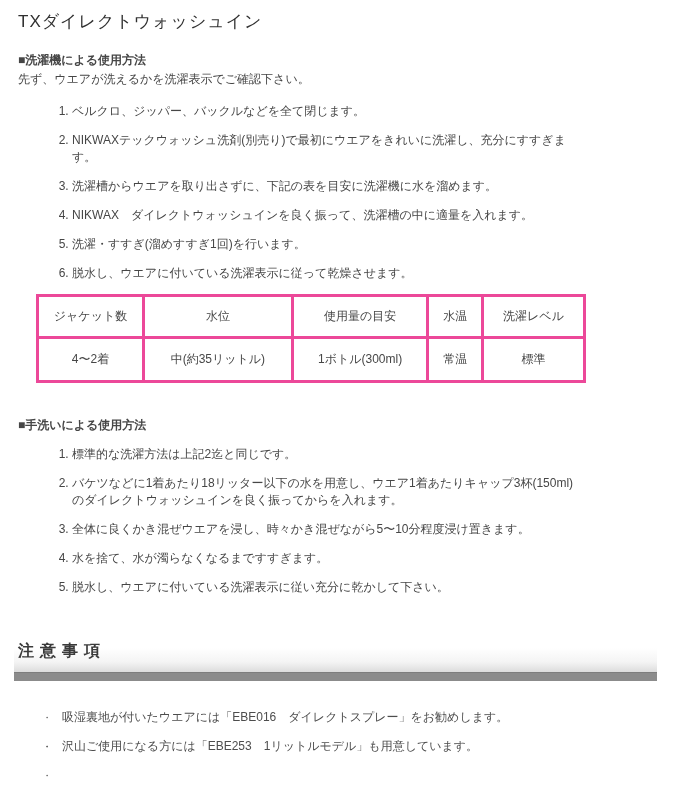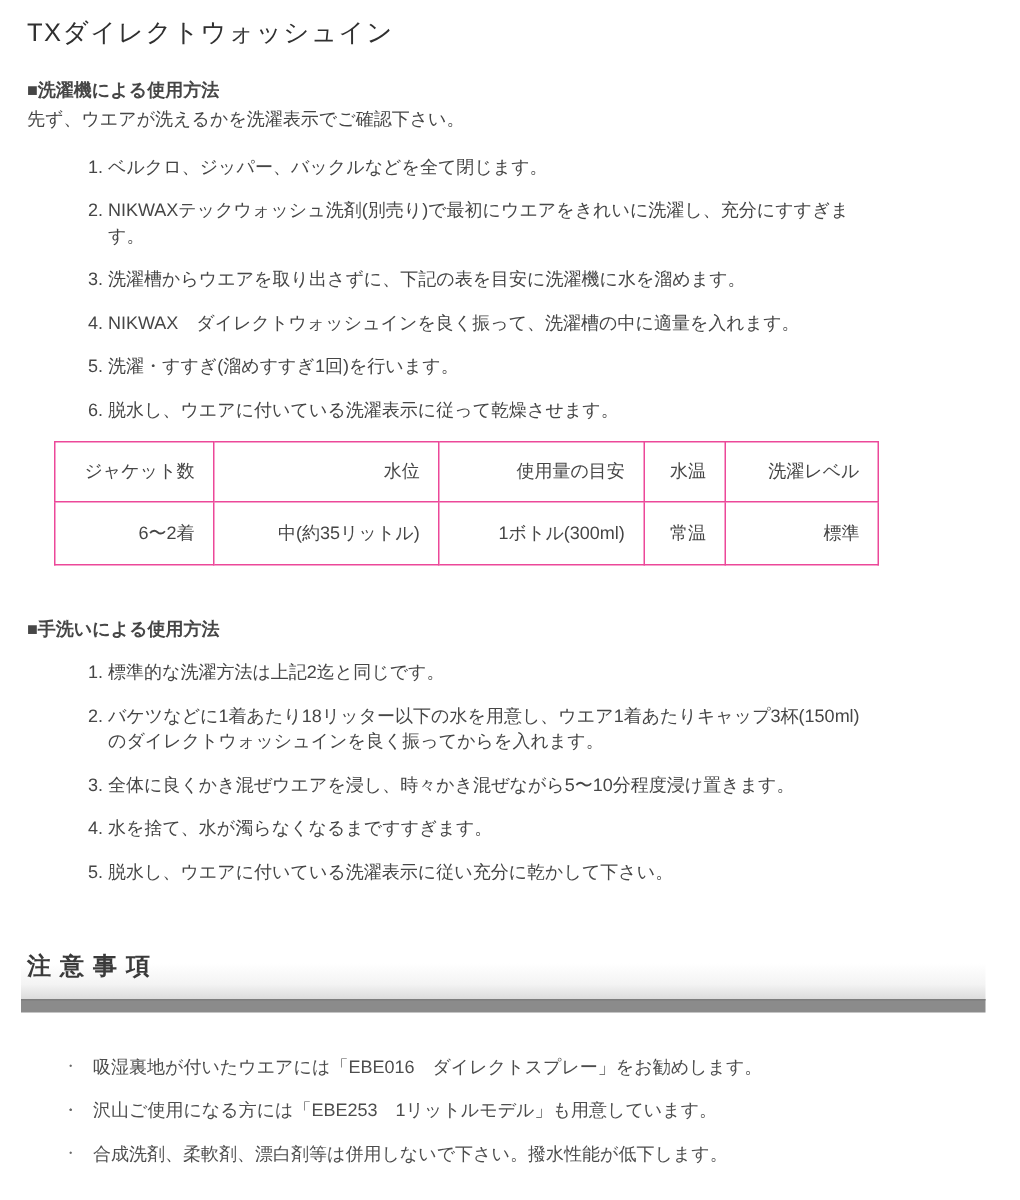--- a/index.html
+++ b/index.html
@@ -48,23 +48,23 @@
     line-height: 17px;
     max-width: 588px;
   }
   table.usage-table {
     border-collapse: collapse;
     margin: 10px 0 0 22px;
     table-layout: fixed;
   }
   table.usage-table th,
   table.usage-table td {
-    border: 1px solid #ec4899;
+    border: 3px solid #ec4899;
     font-weight: normal;
-    text-align: right;
+    text-align: center;
     font-size: 12px;
     padding: 0 12px;
     color: #464646;
     overflow: hidden;
     white-space: nowrap;
   }
   table.usage-table th { height: 39px; }
   table.usage-table td { height: 41px; }
   .hand-heading { margin-top: 34px; }
   .notes-section {
@@ -139,21 +139,21 @@
       <tr>
         <th>ジャケット数</th>
         <th>水位</th>
         <th>使用量の目安</th>
         <th>水温</th>
         <th>洗濯レベル</th>
       </tr>
     </thead>
     <tbody>
       <tr>
-        <td>6〜2着</td>
+        <td>4〜2着</td>
         <td>中(約35リットル)</td>
         <td>1ボトル(300ml)</td>
         <td>常温</td>
         <td>標準</td>
       </tr>
     </tbody>
   </table>
 
   <div class="section-heading hand-heading">■手洗いによる使用方法</div>
 
@@ -179,17 +179,16 @@
     </li>
     <li>
       <span class="bullet-marker">・</span>
     </li>
     <li>
       <span class="bullet-marker">・</span>
       <span>沢山ご使用になる方には「EBE253　1リットルモデル」も用意しています。</span>
     </li>
     <li>
       <span class="bullet-marker">・</span>
-      <span>合成洗剤、柔軟剤、漂白剤等は併用しないで下さい。撥水性能が低下します。</span>
     </li>
   </ul>
 
 </div>
 
 </body></html>

